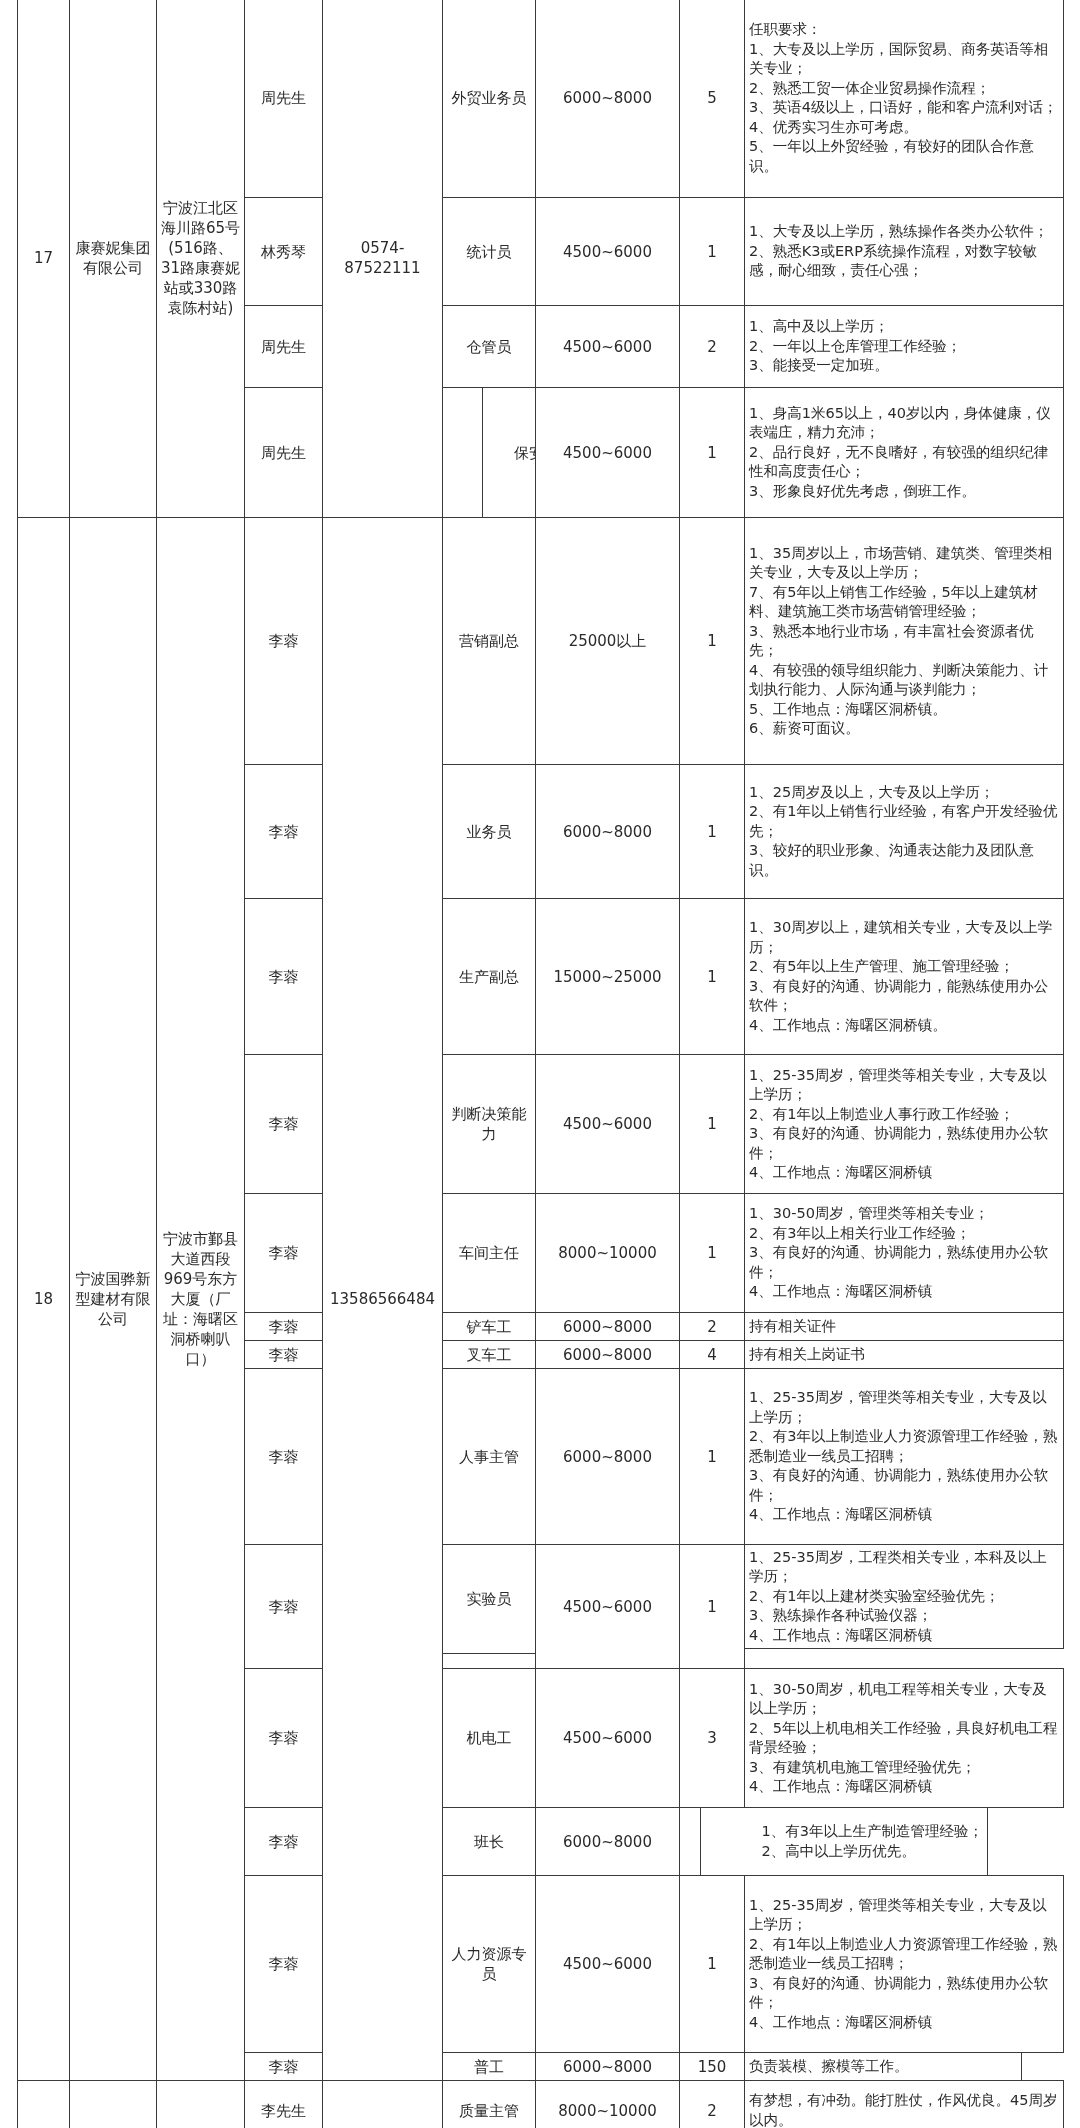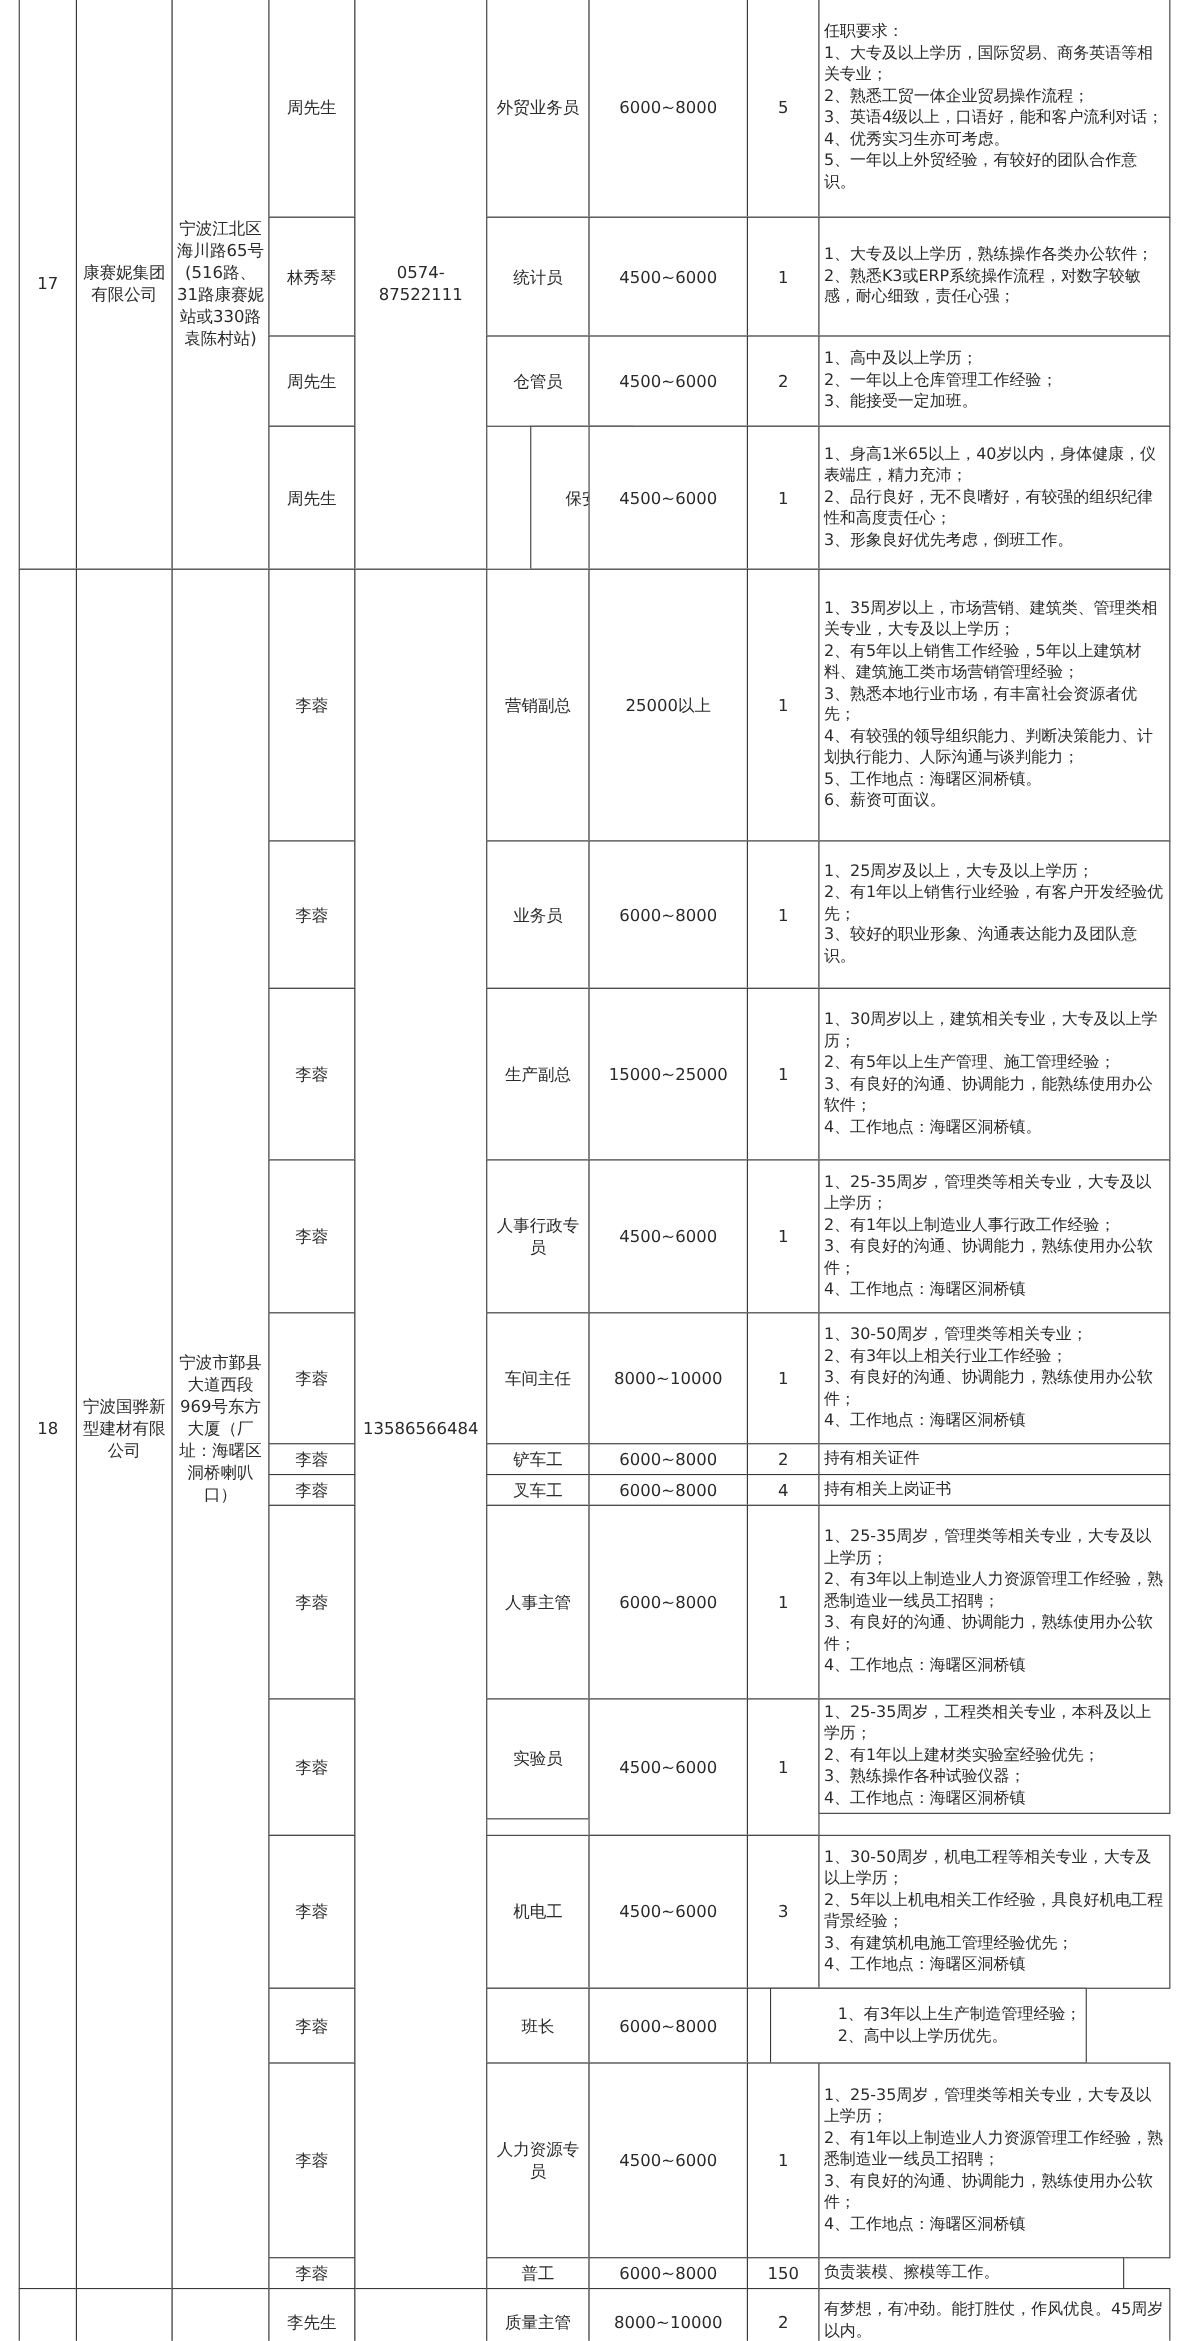--- a/index.html
+++ b/index.html
@@ -109,21 +109,21 @@
     <div class="cell" style="left: 442px; width: 94px; top: 517px; height: 248px;">
       <span>营销副总</span>
     </div>
     <div class="cell" style="left: 535px; width: 145px; top: 517px; height: 248px;">
       <span>25000以上</span>
     </div>
     <div class="cell" style="left: 679px; width: 66px; top: 517px; height: 248px;">
       <span>1</span>
     </div>
     <div class="cell desc" style="left: 744px; width: 320px; top: 517px; height: 248px;"><span>1、35周岁以上，市场营销、建筑类、管理类相关专业，大专及以上学历；
-2、有5年以上销售工作经验，5年以上建筑材料、建筑施工类市场营销管理经验；
+7、有5年以上销售工作经验，5年以上建筑材料、建筑施工类市场营销管理经验；
 3、熟悉本地行业市场，有丰富社会资源者优先；
 4、有较强的领导组织能力、判断决策能力、计划执行能力、人际沟通与谈判能力；
 5、工作地点：海曙区洞桥镇。
 6、薪资可面议。</span></div>
     <div class="cell" style="left: 244px; width: 79px; top: 764px; height: 135px;">
       <span>李蓉</span>
     </div>
     <div class="cell" style="left: 442px; width: 94px; top: 764px; height: 135px;">
       <span>业务员</span>
     </div>
@@ -149,21 +149,21 @@
       <span>1</span>
     </div>
     <div class="cell desc" style="left: 744px; width: 320px; top: 898px; height: 157px;"><span>1、30周岁以上，建筑相关专业，大专及以上学历；
 2、有5年以上生产管理、施工管理经验；
 3、有良好的沟通、协调能力，能熟练使用办公软件；
 4、工作地点：海曙区洞桥镇。</span></div>
     <div class="cell" style="left: 244px; width: 79px; top: 1054px; height: 140px;">
       <span>李蓉</span>
     </div>
     <div class="cell" style="left: 442px; width: 94px; top: 1054px; height: 140px;">
-      <span>人事行政专员</span>
+      <span>判断决策能力</span>
     </div>
     <div class="cell" style="left: 535px; width: 145px; top: 1054px; height: 140px;">
       <span>4500~6000</span>
     </div>
     <div class="cell" style="left: 679px; width: 66px; top: 1054px; height: 140px;">
       <span>1</span>
     </div>
     <div class="cell desc" style="left: 744px; width: 320px; top: 1054px; height: 140px;"><span>1、25-35周岁，管理类等相关专业，大专及以上学历；
 2、有1年以上制造业人事行政工作经验；
 3、有良好的沟通、协调能力，熟练使用办公软件；

